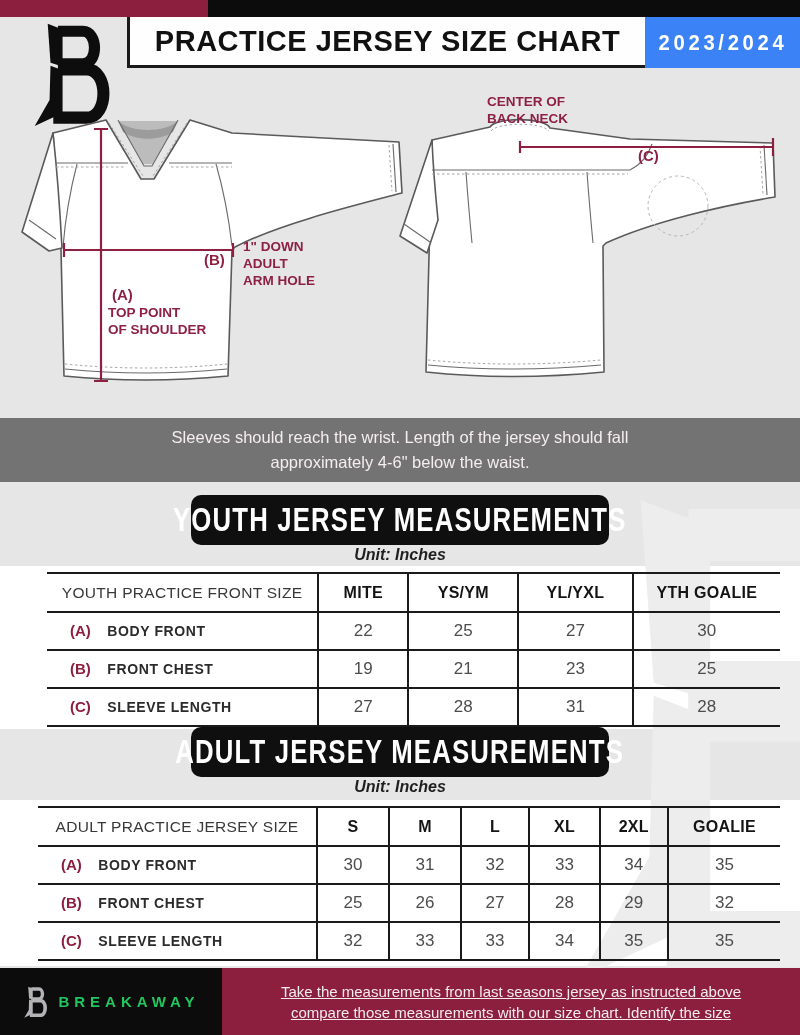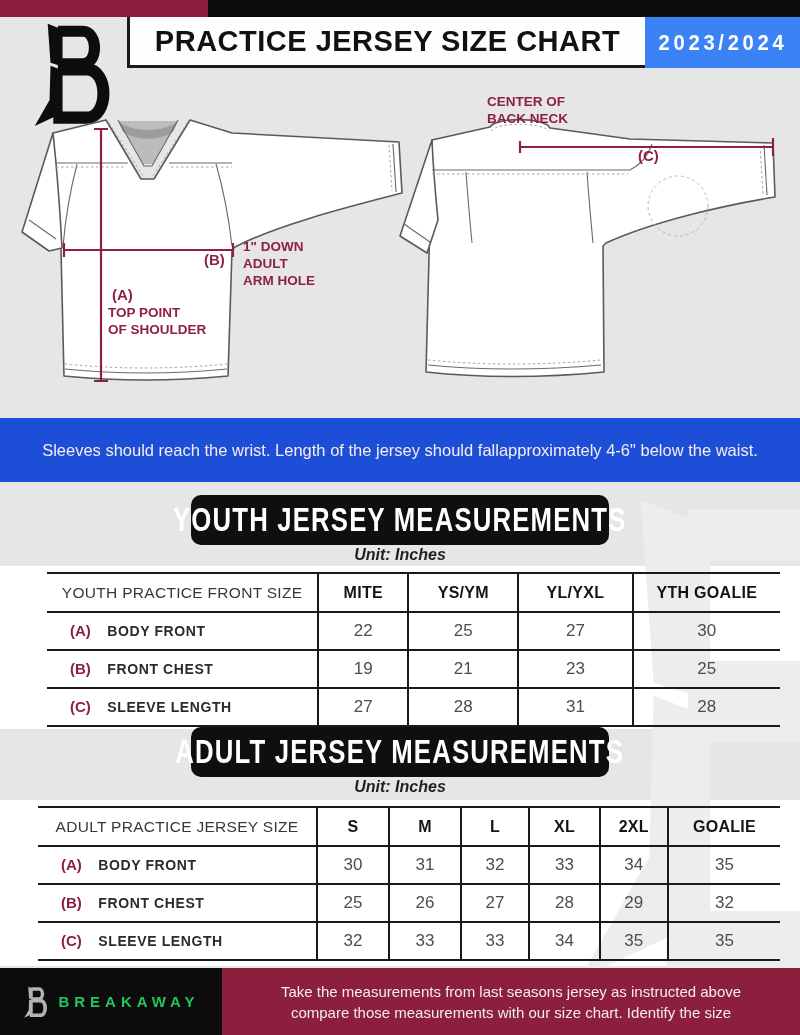--- a/index.html
+++ b/index.html
@@ -21,22 +21,22 @@
   .bsym{width:100%;height:100%;display:block;}
   
   .watermark{left:545px;top:455px;width:400px;height:560px;color:#ededed;z-index:1;}
   
   .diagram{left:0;top:90px;width:800px;height:328px;z-index:2;}
   .jsvg{position:absolute;}
   .anno{position:absolute;color:#8e2044;white-space:nowrap;}
   .anno.key{font-weight:800;font-size:15px;}
   .anno.it{font-weight:600;font-size:13.5px;line-height:17px;}
   
-  .banner{left:0;top:418px;width:800px;height:64px;background:#1d4ed8;z-index:2;
-          display:flex;flex-direction:row;align-items:center;justify-content:center;}
+  .banner{left:0;top:418px;width:800px;height:64px;background:#737373;z-index:2;
+          display:flex;flex-direction:column;align-items:center;justify-content:center;}
   .banner div{color:#f5edf0;font-size:16.5px;line-height:25px;}
   
   .band{left:0;width:800px;background:#fff;z-index:0;}
   .band-youth{top:566px;height:163px;}
   .band-adult{top:800px;height:166px;}
   .pill{left:50%;transform:translateX(-50%);width:418px;height:50px;background:#0f0f0f;
         border-radius:10px;display:flex;align-items:center;justify-content:center;z-index:2;}
   .pill span{color:#fff;font-size:33px;font-weight:700;letter-spacing:1.5px;
              display:inline-block;transform:scaleX(.78);white-space:nowrap;}
   .pill-youth{top:495px;} .pill-adult{top:727px;}
@@ -63,21 +63,21 @@
   .table-adult th:nth-child(3){width:9.7%;} .table-adult th:nth-child(4){width:9.2%;}
   .table-adult th:nth-child(5){width:9.5%;} .table-adult th:nth-child(6){width:9.2%;}
   .table-adult th:nth-child(7){width:15.1%;}
   
   .footer-black{left:0;top:968px;width:222px;height:67px;background:#0c0c0c;z-index:2;
                 display:flex;align-items:center;justify-content:center;gap:10px;}
   .footer-black .bwrap{width:26px;height:34px;color:#b2b2b7;}
   .footer-black .brand{color:#22c55e;font-size:15px;font-weight:700;letter-spacing:5px;}
   .footer-maroon{left:222px;top:968px;width:578px;height:67px;background:#8c1e3e;z-index:2;
                  display:flex;flex-direction:column;align-items:center;justify-content:center;}
-  .footer-maroon div{color:#f3ecef;font-size:15px;line-height:21px;white-space:nowrap;}
+  .footer-maroon div{color:#f3ecef;font-size:15px;line-height:21px;white-space:nowrap;text-decoration:underline;}
 </style>
 </head>
 <body>
 
 <div class="page">
 
   <div class="abs band band-youth"></div>
   <div class="abs band band-adult"></div>
 
   <div class="abs watermark">

